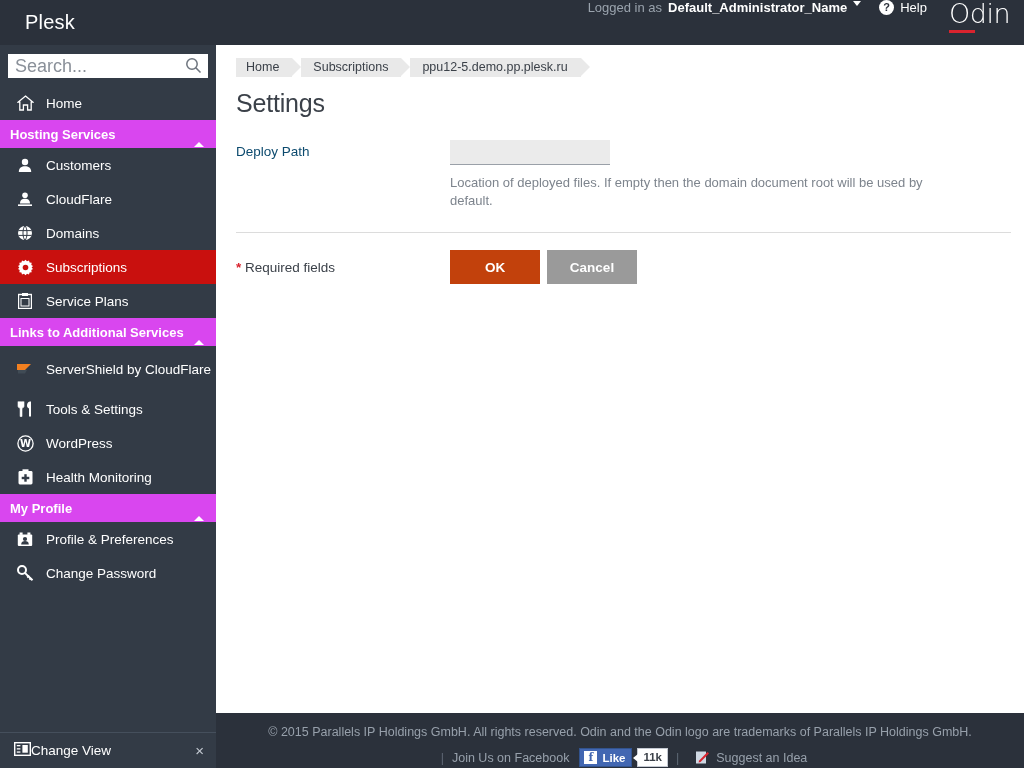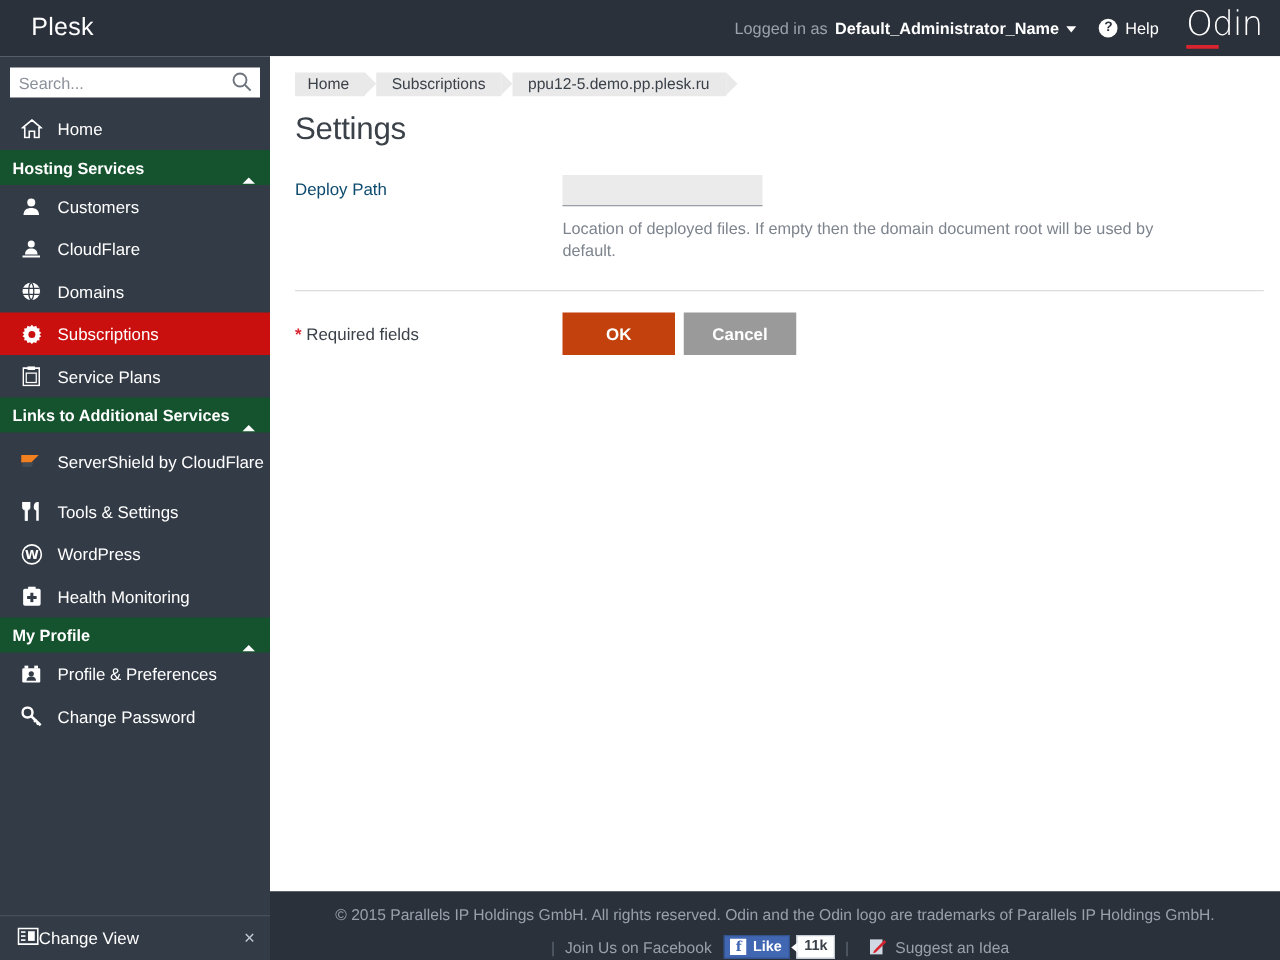--- a/index.html
+++ b/index.html
@@ -16,21 +16,21 @@
   .topbar {
     position: absolute; left: 0; top: 0; width: 1024px; height: 45px;
     background: #2b313b;
     display: flex; align-items: center;
   }
   .brand {
     color: #ffffff; font-size: 20px; font-weight: 400;
     margin-left: 25px; letter-spacing: 0.2px;
   }
   .topbar-right {
-    margin-left: auto; display: flex; align-items: center;
+    margin-left: auto; display: flex; align-items: flex-start;
     margin-right: 14px; height: 45px;
   }
   .logged-in-label { color: #9aa3ad; font-size: 13px; }
   .logged-user {
     color: #ffffff; font-size: 13px; font-weight: bold; margin-left: 6px;
   }
   .caret-down {
     display: inline-block; width: 0; height: 0; margin-left: 6px;
     border-left: 4px solid transparent; border-right: 4px solid transparent;
     border-top: 5px solid #ffffff; position: relative; top: 1px;
@@ -63,21 +63,21 @@
     position: absolute; left: 0; top: 45px; width: 216px; height: 723px;
     background: #333b46; overflow: hidden;
   }
   .search-wrap { padding: 9px 8px 8px 8px; }
   .search-box {
     position: relative; width: 100%; height: 24px;
     background: #ffffff; display: flex; align-items: center;
   }
   .search-input {
     border: 0; outline: none; background: transparent;
-    font-family: "Liberation Sans", sans-serif; font-size: 13px;
+    font-family: "Liberation Sans", sans-serif; font-size: 18px;
     color: #555b63; width: 100%; padding: 0 26px 0 7px; height: 22px;
   }
   .search-input::placeholder { color: #8a9099; }
   .search-icon {
     position: absolute; right: 6px; top: 3px;
     width: 17px; height: 17px;
   }
   .nav-item {
     display: flex; align-items: center; height: 34px;
     padding-left: 14px; color: #ffffff; font-size: 13.5px;
@@ -85,21 +85,21 @@
   }
   .nav-item .ico {
     width: 22px; height: 20px; margin-right: 10px;
     display: flex; align-items: center; justify-content: center; flex: 0 0 22px;
   }
   .nav-item.active { background: #c9100e; }
   .nav-item.two-line { height: 46px; align-items: center; }
   .nav-item.two-line .label { line-height: 15px; }
   .section-head {
     display: flex; align-items: center; height: 28px;
-    background: #14532d; color: #ffffff; font-size: 13px;
+    background: #d946ef; color: #ffffff; font-size: 13px;
     font-weight: bold; padding: 0 12px 0 10px; cursor: pointer;
   }
   .section-head .chev { margin-left: auto; }
   .chev-up {
     width: 0; height: 0;
     border-left: 5px solid transparent; border-right: 5px solid transparent;
     border-bottom: 5px solid #ffffff;
   }
   .sidebar-footer {
     position: absolute; left: 0; bottom: 0; width: 216px;

